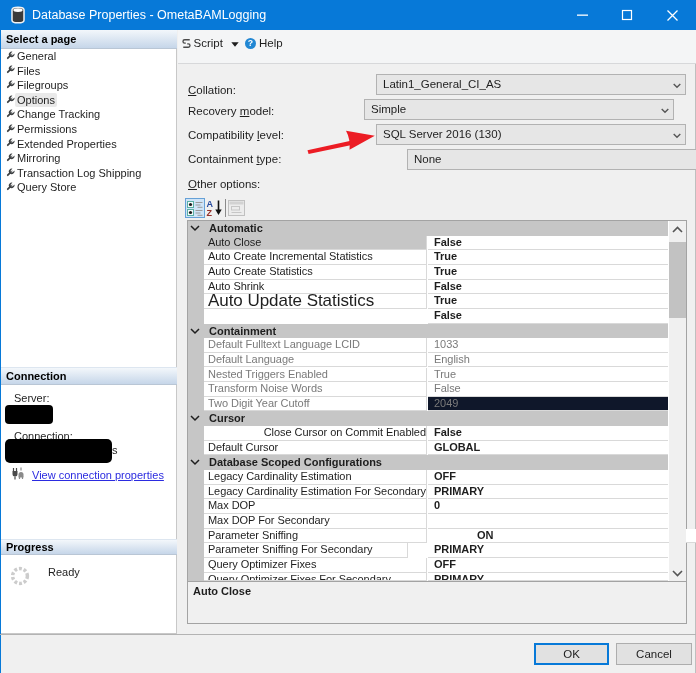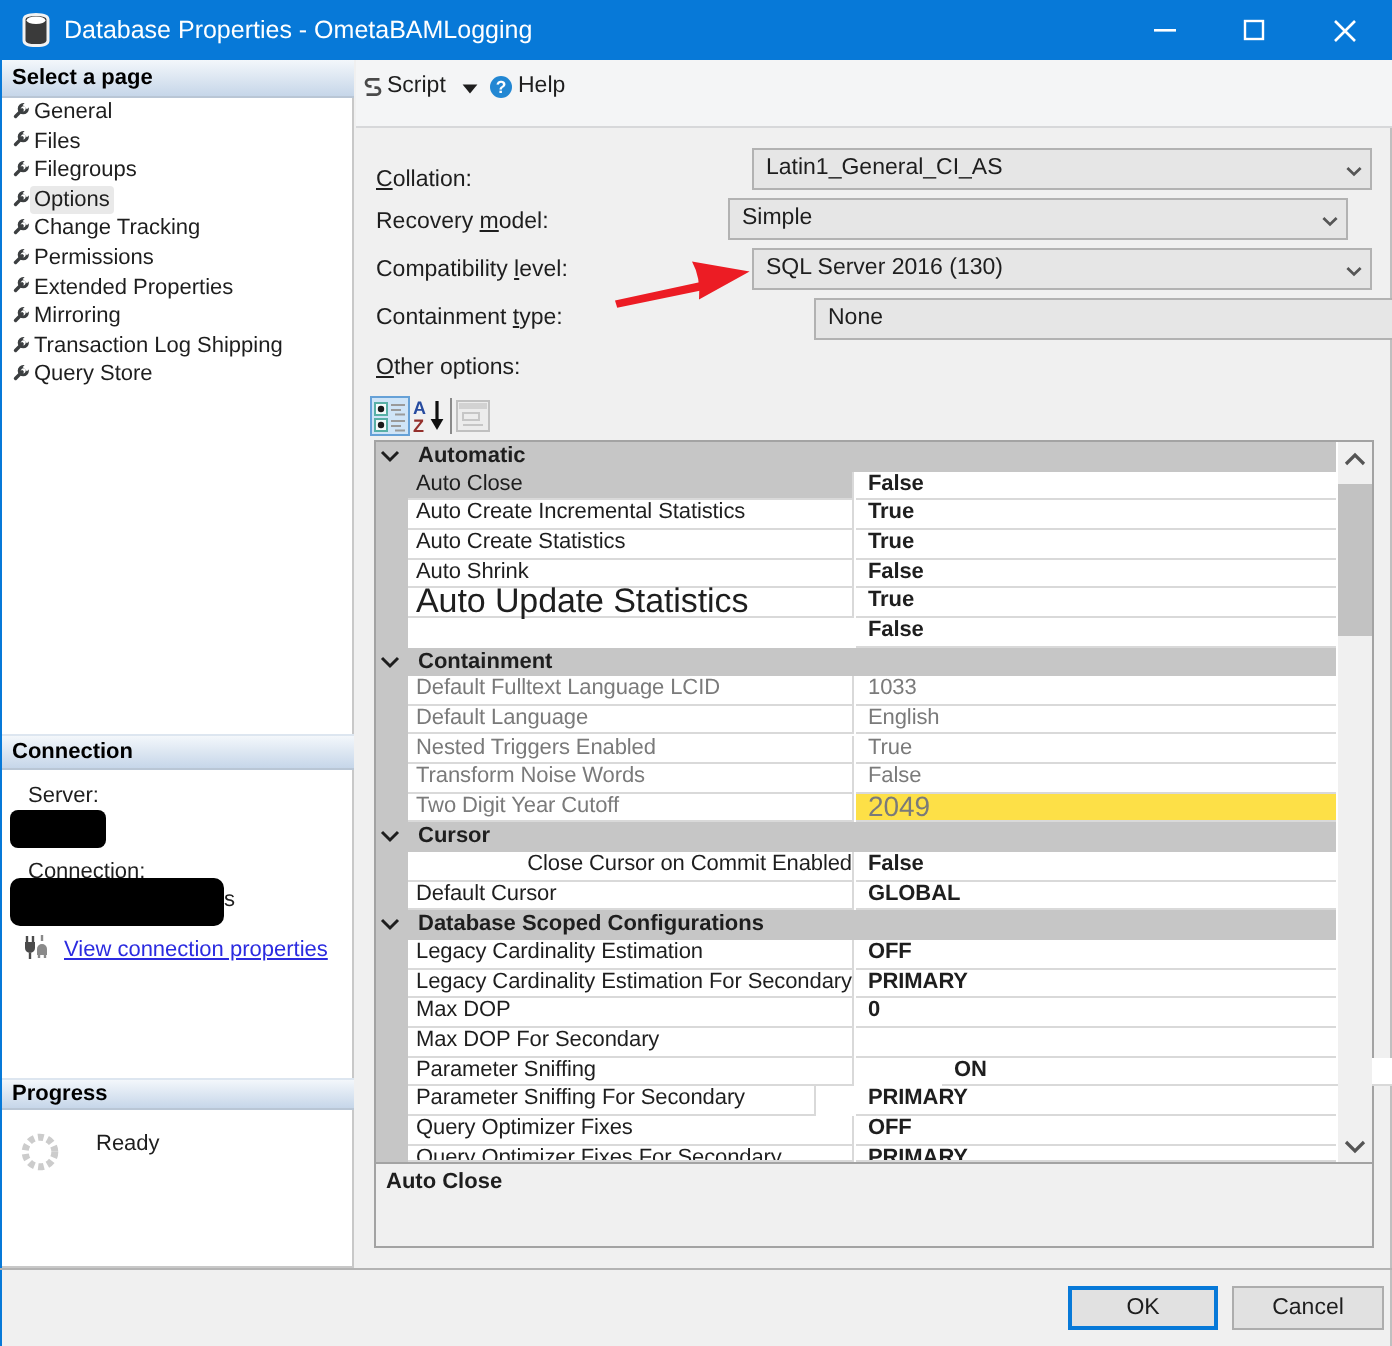--- a/index.html
+++ b/index.html
@@ -211,21 +211,21 @@
 <div class="abs" style="left:209px;top:323.55px;height:14.65px;line-height:14.6px;font-weight:bold;font-size:11px;">Containment</div>
 <div class="abs" style="left:204px;top:338.20px;width:223px;height:14.65px;background:#fff;border-bottom:1px solid #d9d9d9;border-right:1px solid #d9d9d9;line-height:13.6px;padding-left:4px;color:#7a7a7a;font-size:11px;letter-spacing:-0.05px;">Default Fulltext Language LCID</div>
 <div class="abs" style="left:428px;top:338.20px;width:240px;height:14.65px;background:#fff;border-bottom:1px solid #d9d9d9;line-height:13.6px;padding-left:6px;color:#7a7a7a;font-weight:normal;font-size:11px;letter-spacing:-0.05px;">1033</div>
 <div class="abs" style="left:204px;top:352.85px;width:223px;height:14.65px;background:#fff;border-bottom:1px solid #d9d9d9;border-right:1px solid #d9d9d9;line-height:13.6px;padding-left:4px;color:#7a7a7a;font-size:11px;letter-spacing:-0.05px;">Default Language</div>
 <div class="abs" style="left:428px;top:352.85px;width:240px;height:14.65px;background:#fff;border-bottom:1px solid #d9d9d9;line-height:13.6px;padding-left:6px;color:#7a7a7a;font-weight:normal;font-size:11px;letter-spacing:-0.05px;">English</div>
 <div class="abs" style="left:204px;top:367.50px;width:223px;height:14.65px;background:#fff;border-bottom:1px solid #d9d9d9;border-right:1px solid #d9d9d9;line-height:13.6px;padding-left:4px;color:#7a7a7a;font-size:11px;letter-spacing:-0.05px;">Nested Triggers Enabled</div>
 <div class="abs" style="left:428px;top:367.50px;width:240px;height:14.65px;background:#fff;border-bottom:1px solid #d9d9d9;line-height:13.6px;padding-left:6px;color:#7a7a7a;font-weight:normal;font-size:11px;letter-spacing:-0.05px;">True</div>
 <div class="abs" style="left:204px;top:382.15px;width:223px;height:14.65px;background:#fff;border-bottom:1px solid #d9d9d9;border-right:1px solid #d9d9d9;line-height:13.6px;padding-left:4px;color:#7a7a7a;font-size:11px;letter-spacing:-0.05px;">Transform Noise Words</div>
 <div class="abs" style="left:428px;top:382.15px;width:240px;height:14.65px;background:#fff;border-bottom:1px solid #d9d9d9;line-height:13.6px;padding-left:6px;color:#7a7a7a;font-weight:normal;font-size:11px;letter-spacing:-0.05px;">False</div>
 <div class="abs" style="left:204px;top:396.80px;width:223px;height:14.65px;background:#fff;border-bottom:1px solid #d9d9d9;border-right:1px solid #d9d9d9;line-height:13.6px;padding-left:4px;color:#7a7a7a;font-size:11px;letter-spacing:-0.05px;">Two Digit Year Cutoff</div>
-<div class="abs" style="left:428px;top:396.80px;width:240px;height:14.65px;background:#fde047;border-bottom:1px solid #d9d9d9;line-height:13.6px;padding-left:6px;color:#7a7a7a;font-weight:normal;font-size:14px;letter-spacing:-0.05px;">2049</div>
+<div class="abs" style="left:428px;top:396.80px;width:240px;height:14.65px;background:#0f172a;border-bottom:1px solid #d9d9d9;line-height:13.6px;padding-left:6px;color:#7a7a7a;font-weight:normal;font-size:11px;letter-spacing:-0.05px;">2049</div>
 <div class="abs" style="left:188px;top:411.45px;width:480px;height:14.65px;background:#c6c6c6;"></div>
 <svg class="abs" style="left:190px;top:415.45px" width="10" height="7" viewBox="0 0 10 7">
     <path d="M1 1 l4 4 l4 -4" fill="none" stroke="#1e1e1e" stroke-width="1.5"></path>
   </svg>
 <div class="abs" style="left:209px;top:411.45px;height:14.65px;line-height:14.6px;font-weight:bold;font-size:11px;">Cursor</div>
 <div class="abs" style="left:204px;top:426.10px;width:223px;height:14.65px;background:#fff;border-bottom:1px solid #d9d9d9;border-right:1px solid #d9d9d9;line-height:13.6px;padding-left:4px;color:#1e1e1e;font-size:11px;letter-spacing:-0.05px;text-align:right;">Close Cursor on Commit Enabled</div>
 <div class="abs" style="left:428px;top:426.10px;width:240px;height:14.65px;background:#fff;border-bottom:1px solid #d9d9d9;line-height:13.6px;padding-left:6px;color:#1e1e1e;font-weight:bold;font-size:11px;letter-spacing:-0.05px;">False</div>
 <div class="abs" style="left:204px;top:440.75px;width:223px;height:14.65px;background:#fff;border-bottom:1px solid #d9d9d9;border-right:1px solid #d9d9d9;line-height:13.6px;padding-left:4px;color:#1e1e1e;font-size:11px;letter-spacing:-0.05px;">Default Cursor</div>
 <div class="abs" style="left:428px;top:440.75px;width:240px;height:14.65px;background:#fff;border-bottom:1px solid #d9d9d9;line-height:13.6px;padding-left:6px;color:#1e1e1e;font-weight:bold;font-size:11px;letter-spacing:-0.05px;">GLOBAL</div>
 <div class="abs" style="left:188px;top:455.40px;width:480px;height:14.65px;background:#c6c6c6;"></div>

